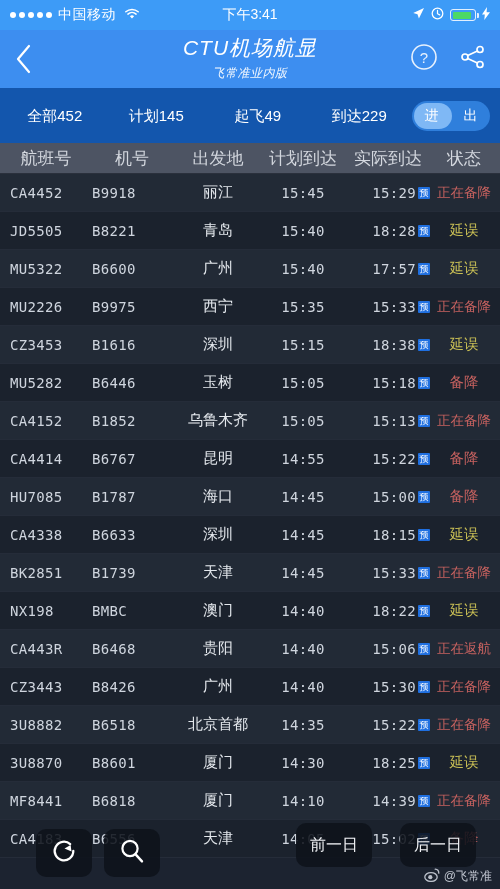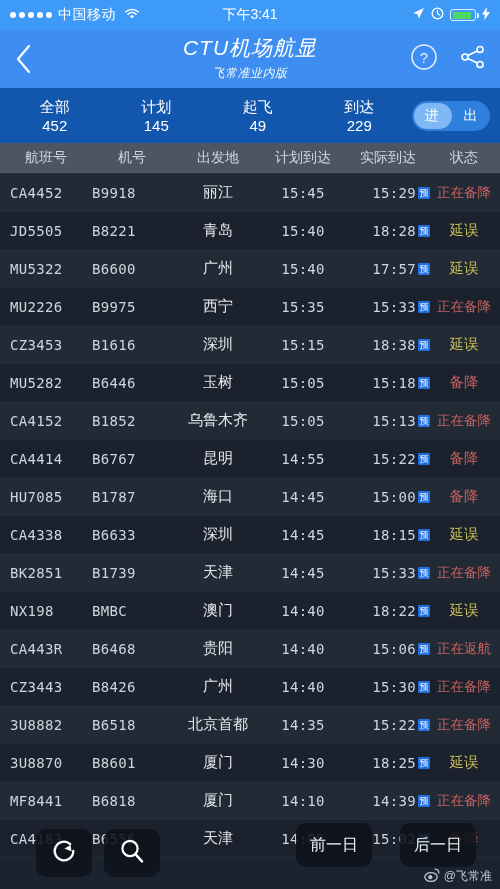--- a/index.html
+++ b/index.html
@@ -51,21 +51,21 @@
   .nav-title{font-size:21px;letter-spacing:1px;line-height:1.15;}
   .nav-sub{font-size:12px;opacity:.92;margin-top:4px;letter-spacing:.5px;}
   .nav-right{margin-left:auto;display:flex;align-items:center;gap:22px;z-index:2;}
 
   
   .tabs{
     height:55px;background:#1356ad;display:flex;align-items:stretch;
     padding-left:4px;position:relative;
   }
   .tab{
-    flex:1;display:flex;flex-direction:column;align-items:center;
+    flex:1;display:flex;flex-direction:row;align-items:center;
     justify-content:center;position:relative;cursor:pointer;padding-top:2px;
   }
   .tab .t-name{font-size:15px;line-height:1.25;}
   .tab .t-num{font-size:15px;line-height:1.25;}
   .tab.active::after{
     content:"";position:absolute;bottom:0;left:50%;transform:translateX(-50%);
     width:52px;height:3px;background:#fff;border-radius:2px;
   }
   .toggle{
     width:78px;margin:auto 10px auto 2px;height:30px;border-radius:15px;
@@ -76,21 +76,21 @@
     position:absolute;left:2px;top:2px;width:38px;height:26px;border-radius:13px;
     background:#7fb8f5;
   }
   .toggle span{
     flex:1;text-align:center;font-size:14px;z-index:2;color:#fff;
   }
 
   
   .thead{
     height:31px;background:#4d5463;display:flex;align-items:center;
-    color:#d3d7de;font-size:14px;border-bottom:1px solid #2a303c;
+    color:#d3d7de;font-size:17px;border-bottom:1px solid #2a303c;
   }
   .tbody{background:#1e2530;}
   .row{
     height:38px;display:flex;align-items:center;font-size:14.5px;
     border-bottom:1px solid #252c39;
   }
   .row.odd{background:#222a36;}
   .row.even{background:#1b222d;}
 
   .c-flight{width:92px;padding-left:10px;}

